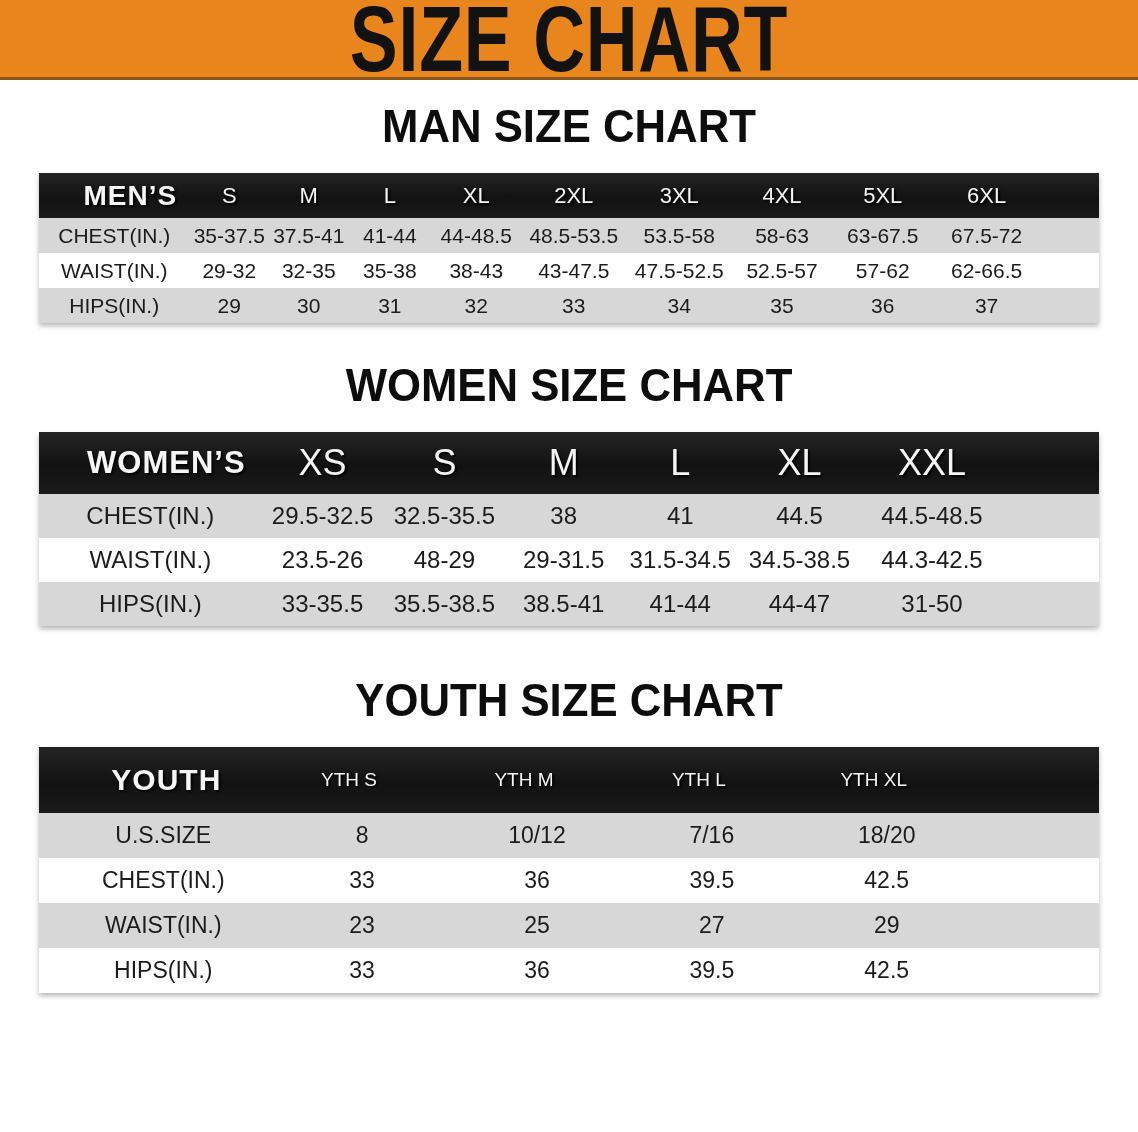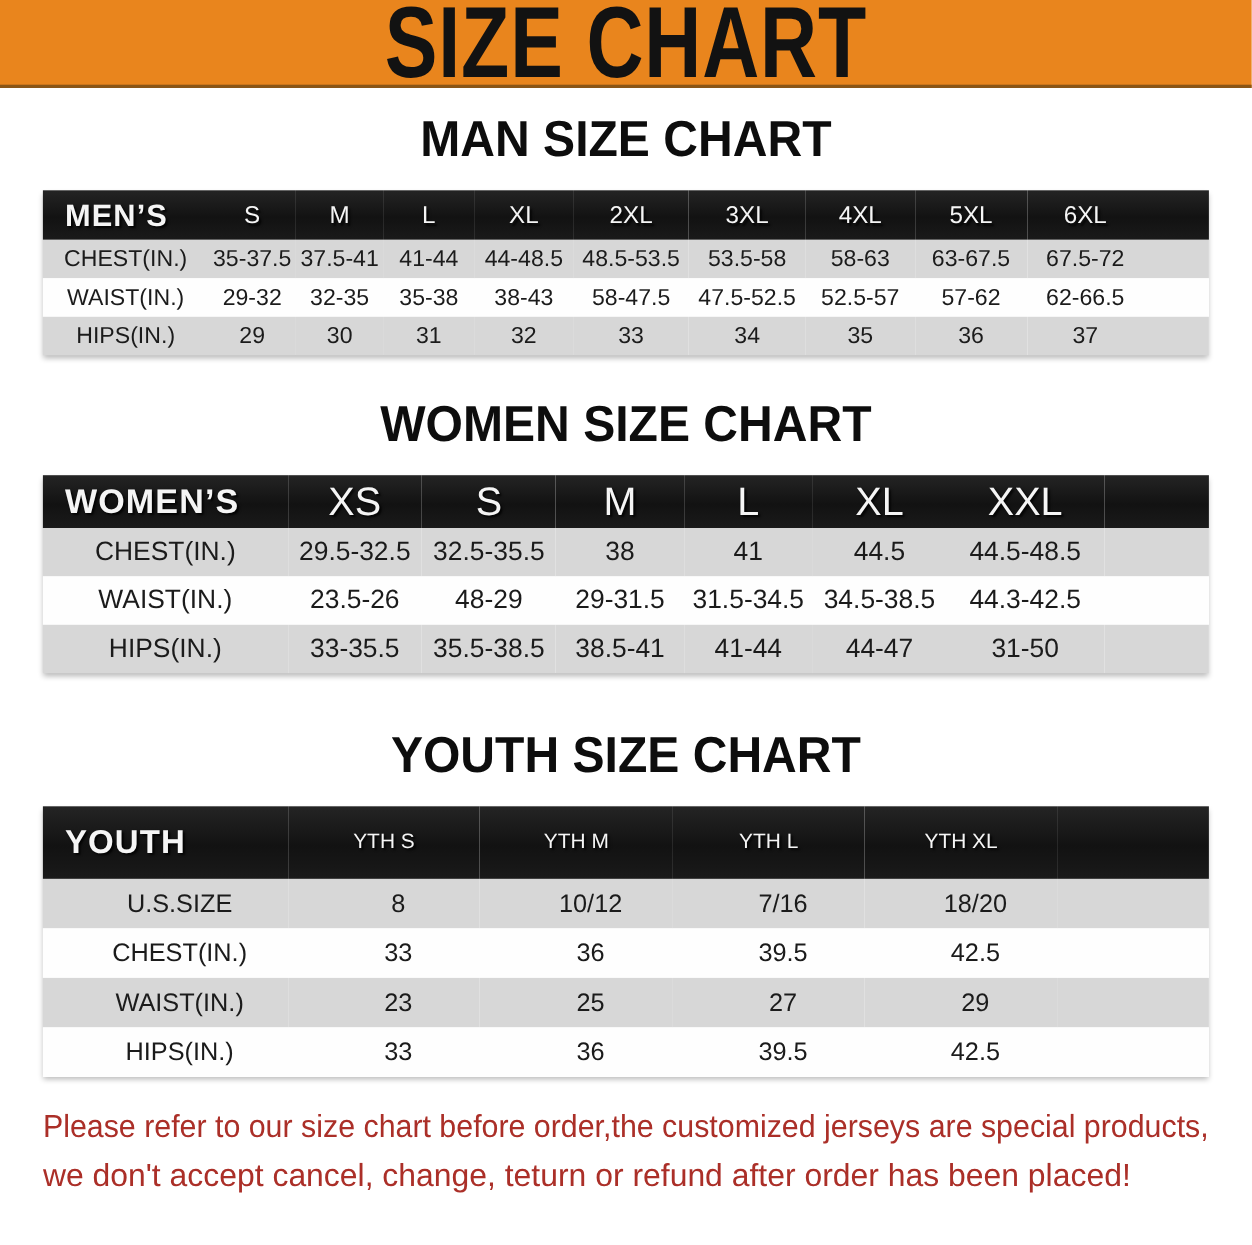--- a/index.html
+++ b/index.html
@@ -31,37 +31,37 @@
   table.size-table {
     width:1060px; margin:21px auto 0 auto; border-collapse:collapse; border-spacing:0;
     table-layout:fixed; box-shadow:0 3px 5px rgba(0,0,0,0.28);
   }
   table.size-table thead th {
     background:linear-gradient(180deg,#242424 0%,#121212 55%,#1a1a1a 100%);
     color:#f5f5f5; font-weight:normal; text-align:center; padding:0;
     text-shadow:2px 2px 2px rgba(0,0,0,0.85);
   }
   table.size-table thead th.group {
-    text-align:left; padding-left:20px; font-weight:bold; letter-spacing:1px;
+    text-align:center; padding-left:32px; font-weight:bold; letter-spacing:1px;
   }
   table.size-table td {
     text-align:center; padding:0; color:var(--text_dark);
   }
   tr.alt  { background:var(--row_alt_bg); }
   tr.base { background:var(--row_bg); }
 
   
   .men thead tr   { height:45px; }
   .men thead th   { font-size:22px; }
   .men thead th.group { font-size:28px; }
   .men tbody tr   { height:35px; }
   .men tbody td   { font-size:21px; }
 
   
-  .women thead tr { height:48px;margin-top:20px; }
+  .women thead tr { height:62px;margin-top:20px; }
   .women thead th { font-size:36px; }
   .women thead th.group { font-size:31px; }
   .women tbody tr { height:44px; }
   .women tbody td { font-size:24px; }
 
   
   .youth thead tr { height:66px; }
   .youth thead th { font-size:19px; }
   .youth thead th.group { font-size:30px; }
   .youth tbody tr { height:45px; }
@@ -126,21 +126,21 @@
           <td>63-67.5</td>
           <td>67.5-72</td>
           <td></td>
         </tr>
         <tr class="base">
           <td>WAIST(IN.)</td>
           <td>29-32</td>
           <td>32-35</td>
           <td>35-38</td>
           <td>38-43</td>
-          <td>58-47.5</td>
+          <td>43-47.5</td>
           <td>47.5-52.5</td>
           <td>52.5-57</td>
           <td>57-62</td>
           <td>62-66.5</td>
           <td></td>
         </tr>
         <tr class="alt">
           <td>HIPS(IN.)</td>
           <td>29</td>
           <td>30</td>
@@ -268,18 +268,14 @@
           <td>33</td>
           <td>36</td>
           <td>39.5</td>
           <td>42.5</td>
           <td></td>
         </tr>
       </tbody>
     </table>
   </section>
 
-  <footer class="notice">
-    <div class="notice-line fit-line" style="transform-origin: left center; transform: scaleX(0.951526);">Please refer to our size chart before order,the customized jerseys are special products,</div>
-    <div class="notice-line fit-line">we don't accept cancel, change, teturn or refund after order has been placed!</div>
-  </footer>
 
 </div>
 
 </body></html>

